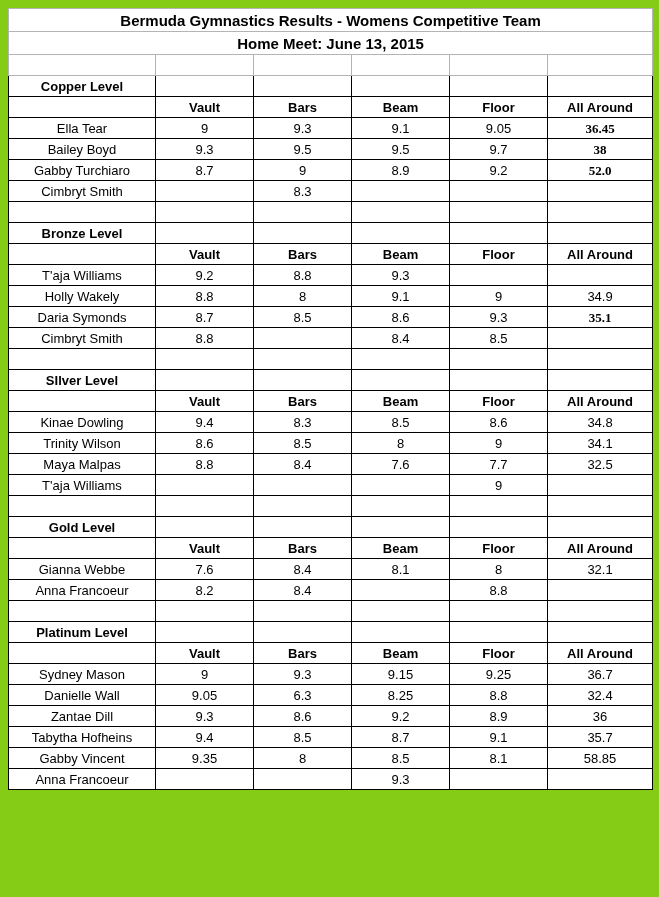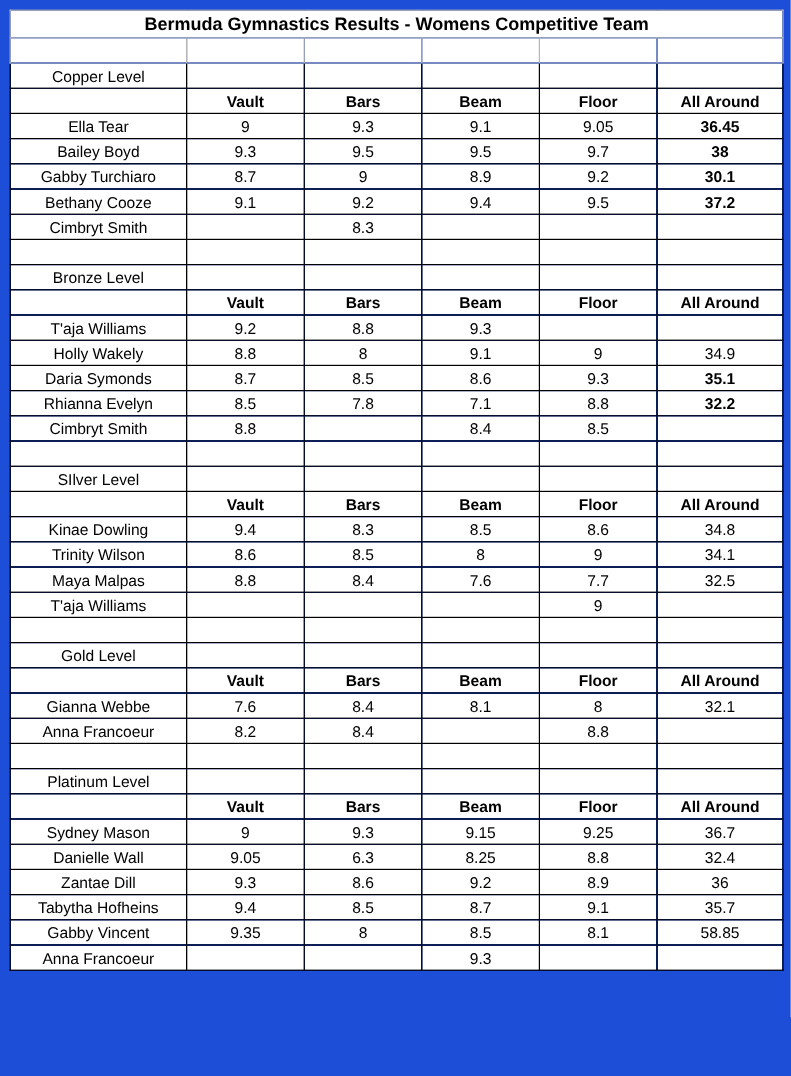--- a/index.html
+++ b/index.html
@@ -5,21 +5,21 @@
   html, body {
     margin: 0;
     padding: 0;
     background: #ffffff;
     font-family: "Liberation Sans", sans-serif;
     color: #000;
   }
   .page {
     width: 659px;
     height: 897px;
-    background: #1d4ed8;
+    background: #84cc16;
     position: relative;
     overflow: hidden;
   }
   table.results {
     border-collapse: collapse;
     table-layout: fixed;
     margin: 8px 0 0 8px;
     width: 644px;
   }
   td {
@@ -37,47 +37,51 @@
   td.title-cell {
     font-size: 15px;
     font-weight: bold;
     height: 22px;
     border-color: #b4b4b4;
   }
   tr.light td {
     border-color: #b4b4b4;
   }
   td.level-cell {
-    font-weight: normal;
+    font-weight: bold;
     text-align: center;
   }
   td.colhead-cell {
     font-weight: bold;
   }
   td.bold-score {
     font-weight: bold;
+    font-family: Liberation Serif, serif;
   }
 </style>
 </head>
 <body>
 
 <div class="page">
   <table class="results">
     <colgroup>
       <col style="width:147px">
       <col style="width:98px">
       <col style="width:98px">
       <col style="width:98px">
       <col style="width:98px">
       <col style="width:105px">
     </colgroup>
     <tbody>
       <tr class="light">
         <td colspan="6" class="title-cell">Bermuda Gymnastics Results - Womens Competitive Team</td>
       </tr>
+      <tr class="light">
+        <td colspan="6" class="title-cell">Home Meet: June 13, 2015</td>
+      </tr>
 
     <tr class="light">
           <td></td>
           <td></td>
           <td></td>
           <td></td>
           <td></td>
           <td></td>
         </tr>
         <tr>
@@ -111,29 +115,21 @@
           <td>9.5</td>
           <td>9.7</td>
           <td class="bold-score">38</td>
         </tr>
         <tr>
           <td>Gabby Turchiaro</td>
           <td>8.7</td>
           <td>9</td>
           <td>8.9</td>
           <td>9.2</td>
-          <td class="bold-score">30.1</td>
-        </tr>
-        <tr>
-          <td>Bethany Cooze</td>
-          <td>9.1</td>
-          <td>9.2</td>
-          <td>9.4</td>
-          <td>9.5</td>
-          <td class="bold-score">37.2</td>
+          <td class="bold-score">52.0</td>
         </tr>
         <tr>
           <td>Cimbryt Smith</td>
           <td></td>
           <td>8.3</td>
           <td></td>
           <td></td>
           <td></td>
         </tr>
         <tr>
@@ -176,28 +172,20 @@
           <td>9</td>
           <td>34.9</td>
         </tr>
         <tr>
           <td>Daria Symonds</td>
           <td>8.7</td>
           <td>8.5</td>
           <td>8.6</td>
           <td>9.3</td>
           <td class="bold-score">35.1</td>
-        </tr>
-        <tr>
-          <td>Rhianna Evelyn</td>
-          <td>8.5</td>
-          <td>7.8</td>
-          <td>7.1</td>
-          <td>8.8</td>
-          <td class="bold-score">32.2</td>
         </tr>
         <tr>
           <td>Cimbryt Smith</td>
           <td>8.8</td>
           <td></td>
           <td>8.4</td>
           <td>8.5</td>
           <td></td>
         </tr>
         <tr>

